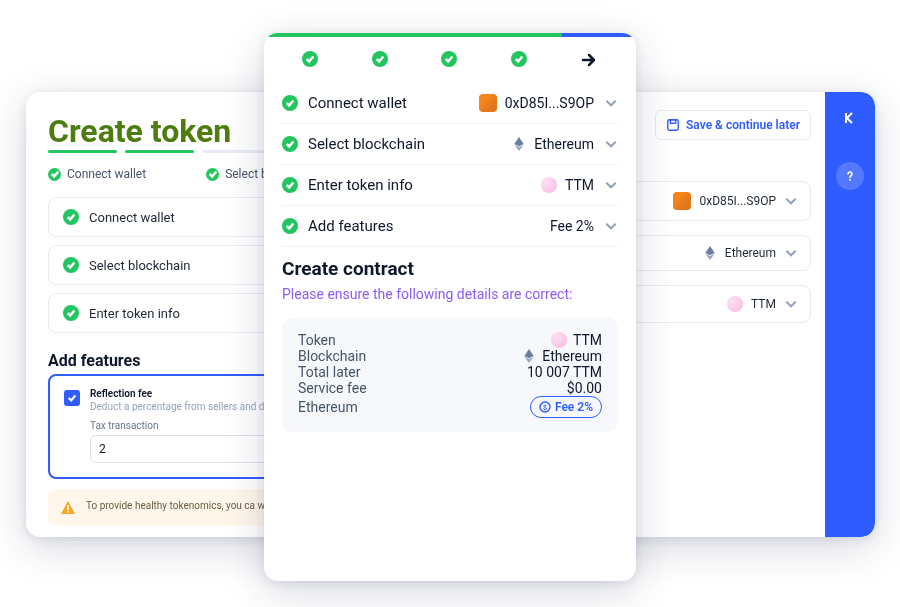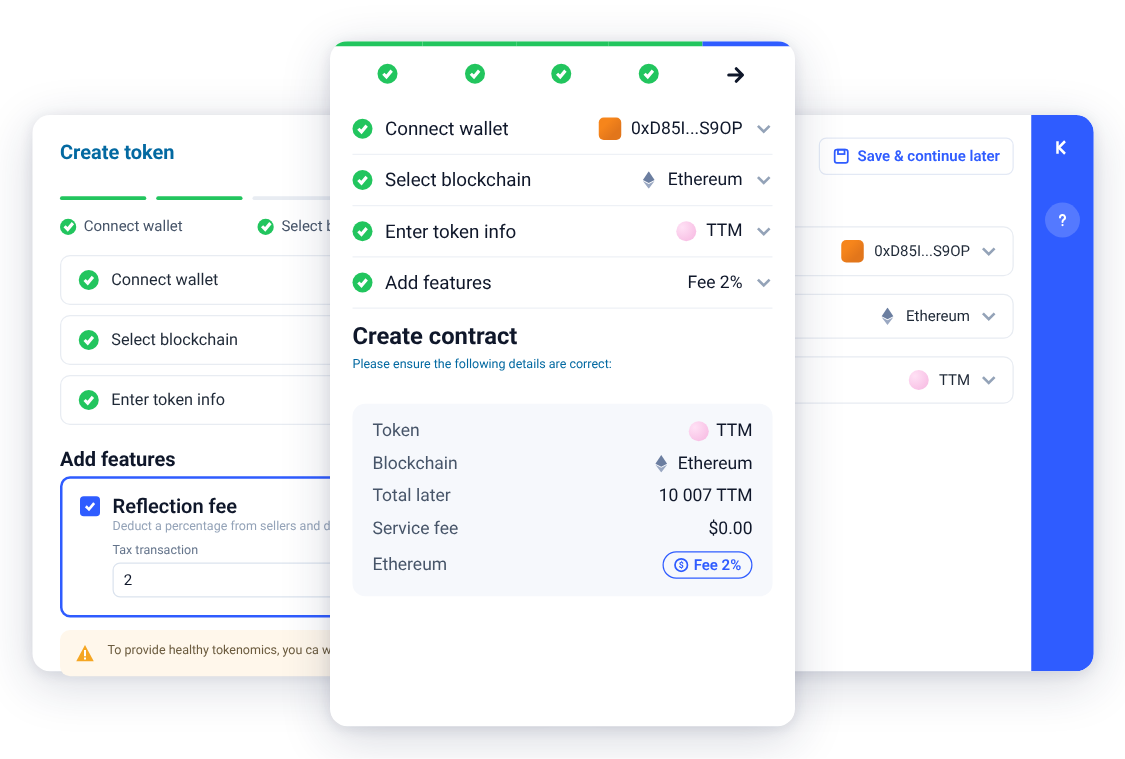--- a/index.html
+++ b/index.html
@@ -21,24 +21,24 @@
   .panel-left {
     position: absolute;
     left: 26px;
     top: 92px;
     width: 420px;
     height: 445px;
     padding: 20px 22px 0 22px;
     z-index: 1;
   }
   .pl-title {
-    font-size: 16px;
+    font-size: 32px;
     font-weight: 700;
-    color: #0369a1;
-    margin-bottom: 26px;
+    color: #4d7c0f;
+    margin-bottom: 0;
   }
   .pl-progress {
     display: flex;
     gap: 8px;
     margin-bottom: 14px;
   }
   .pl-progress .seg {
     flex: 1;
     height: 3px;
     border-radius: 2px;
@@ -96,21 +96,21 @@
     border-radius: 3px;
     background: #2f5cff;
     display: flex;
     align-items: center;
     justify-content: center;
     margin-top: 2px;
     flex-shrink:0;
   }
   .pl-reflection .cb svg { width: 10px; height: 10px; }
   .pl-reflection .rtitle {
-    font-size: 16px;
+    font-size: 10px;
     font-weight: 600;
     color: #0f172a;
   }
   .pl-reflection .rdesc {
     font-size: 10px;
     color: #94a3b8;
     margin-top: 2px;
   }
   .pl-reflection .rlabel {
     font-size: 10px;
@@ -283,33 +283,32 @@
     width: 14px; height: 14px;
   }
   .pf-title {
     font-size: 19px;
     font-weight: 700;
     color: #0f172a;
     margin-top: 10px;
     margin-bottom: 6px;
   }
   .pf-sub {
-    font-size: 10px;
-    color: #0369a1;
-    margin-bottom: 26px;
+    font-size: 14px;
+    color: #8b5cf6;
+    margin-bottom: 16px;
   }
   .pf-summary {
     background: #f6f8fc;
     border-radius: 10px;
     padding: 14px 16px;
     font-size: 14px;
     color: #475569;
     display:flex;
     flex-direction:column;
-    gap: 10px;
   }
   .pf-summary .srow {
     display:flex;
     justify-content:space-between;
     align-items:center;
   }
   .pf-summary .sval {
     color: #0f172a;
     display:flex;
     align-items:center;

